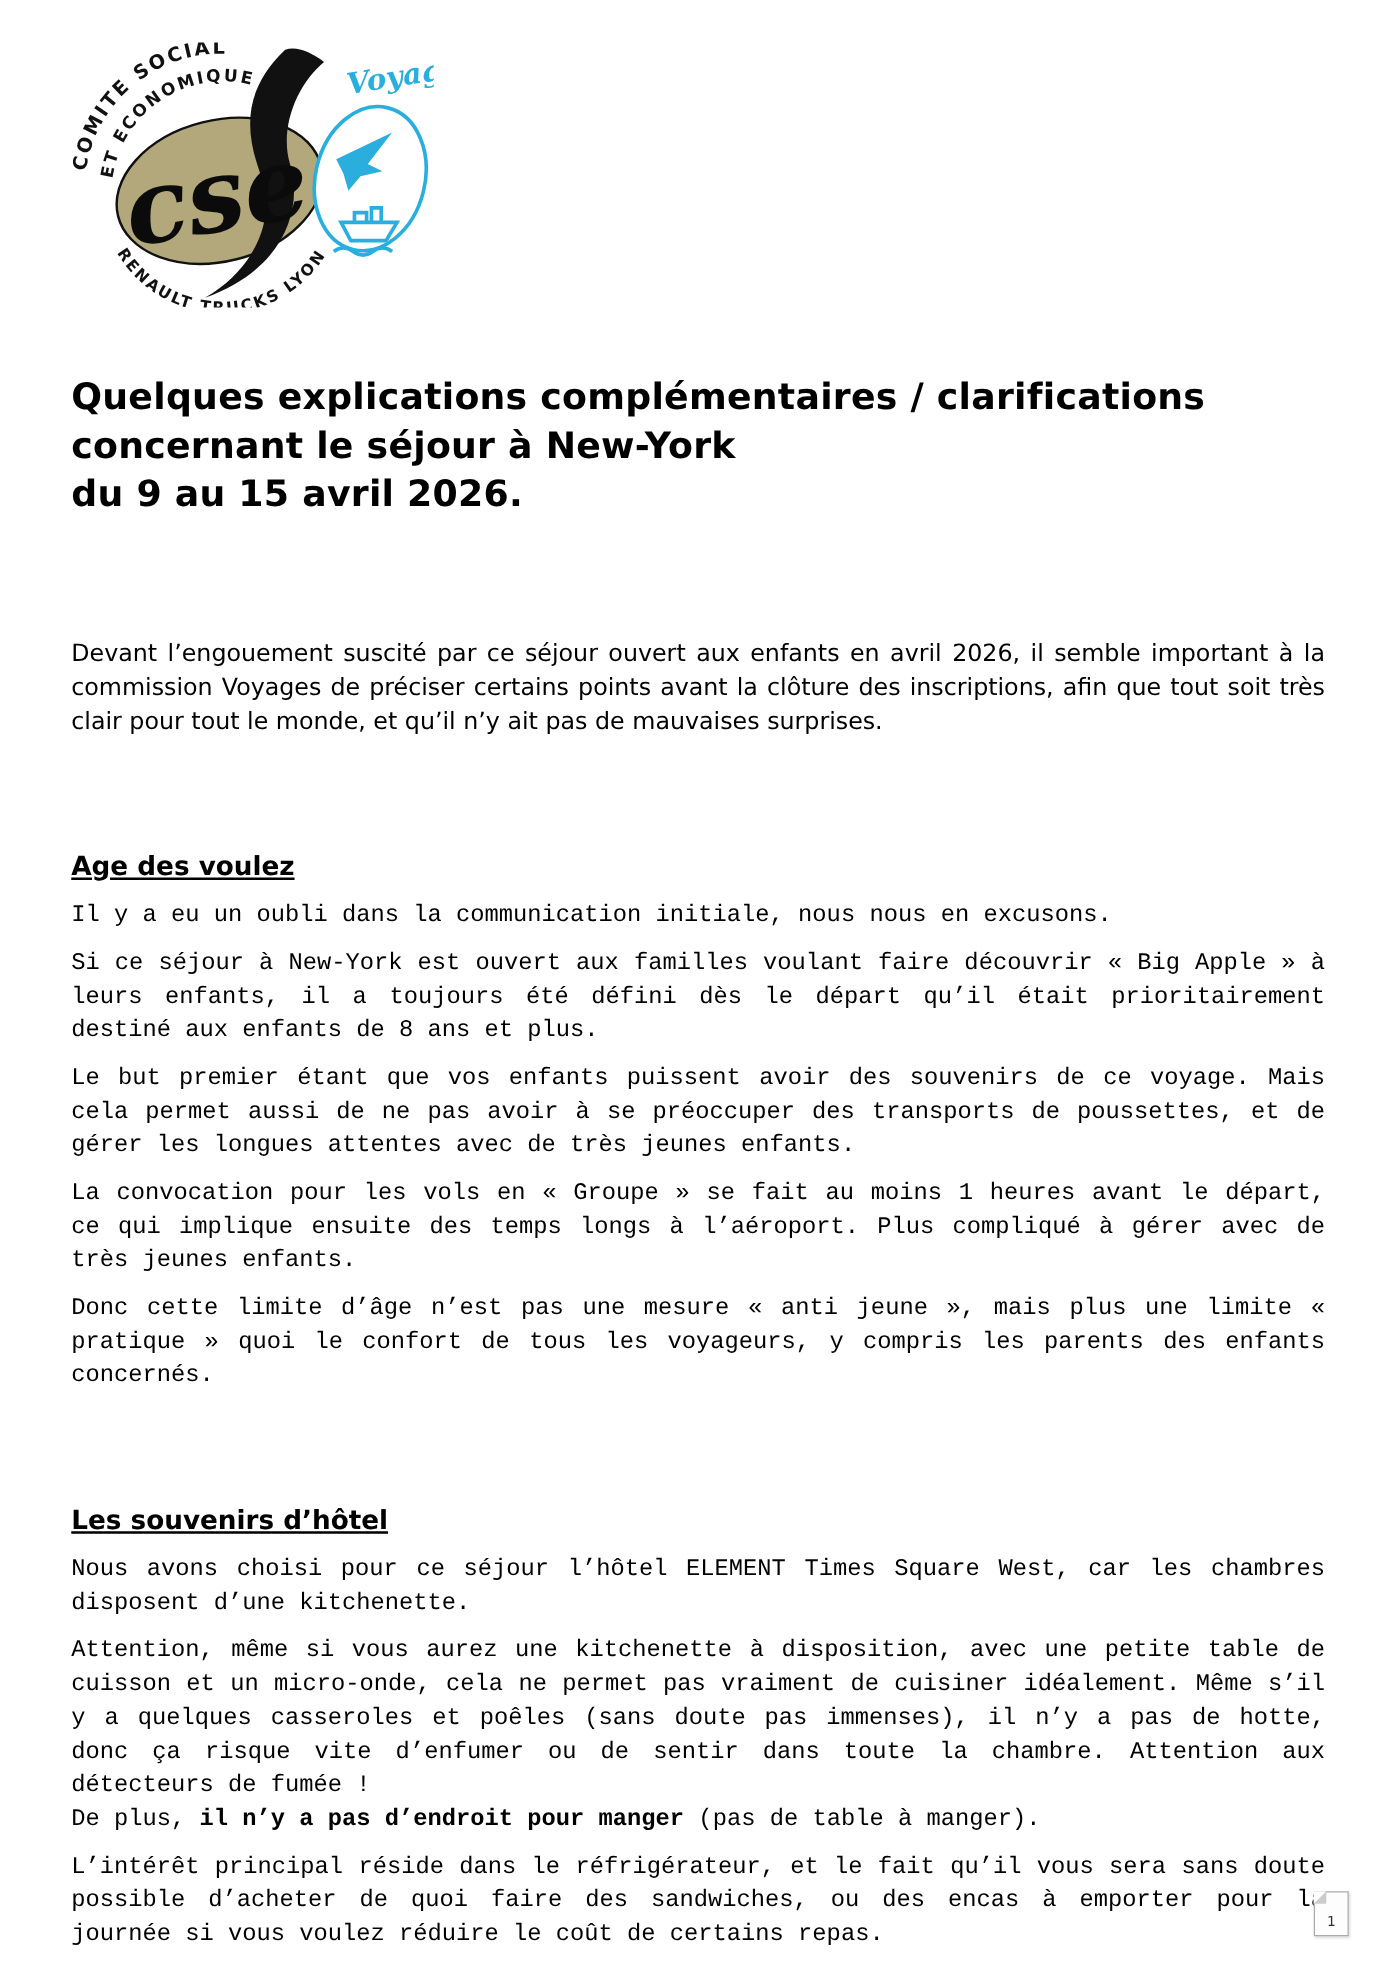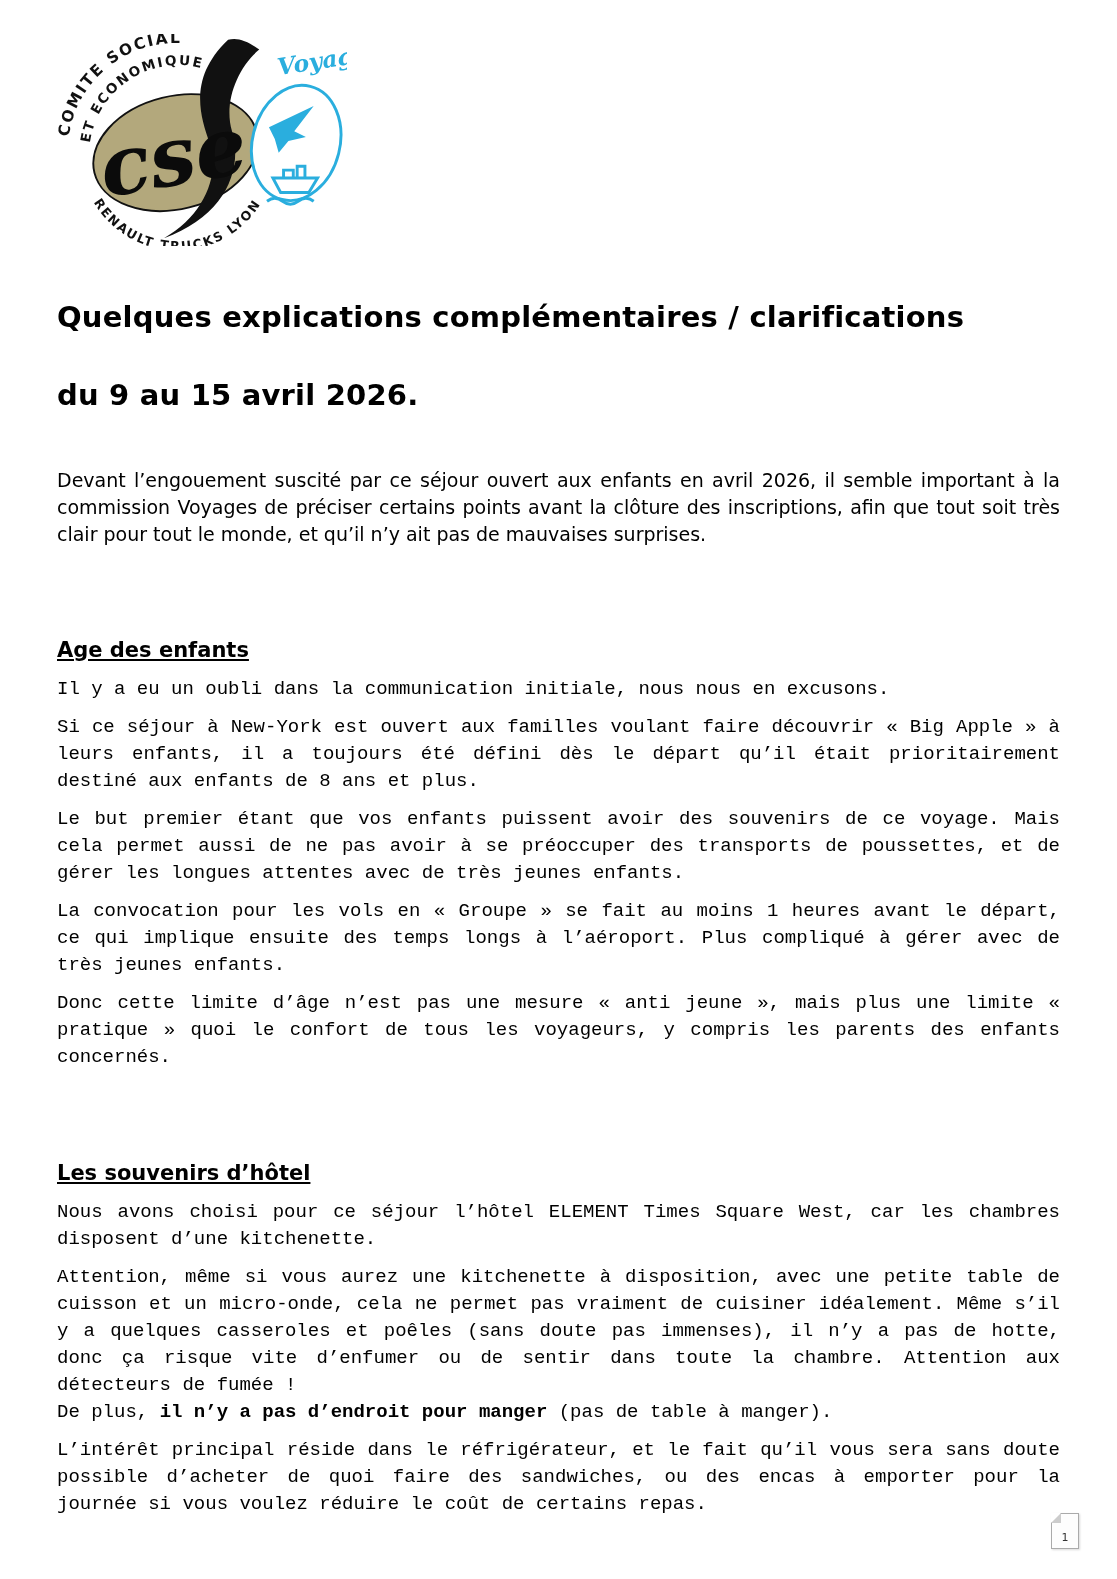--- a/index.html
+++ b/index.html
@@ -31,21 +31,21 @@
     font-family: "DejaVu Sans", "Liberation Sans", sans-serif;
   }
   .doc-title {
     margin: 52px 0 0 0;
     font-size: 29px;
     line-height: 1.34;
     font-weight: bold;
     letter-spacing: 0.2px;
   }
   .intro {
-    margin: 52px 0 0 0;
+    margin: 95px 0 0 0;
     font-size: 19px;
     line-height: 27px;
     text-align: justify;
   }
   .doc-section {
     margin-top: 90px;
   }
   .section-heading {
     font-size: 21px;
     font-weight: bold;
@@ -137,29 +137,29 @@
       </text>
 
       <text x="50" y="156" font-size="84" font-style="italic" font-weight="bold" font-family="'DejaVu Serif', serif" fill="#0b0b0b" transform="rotate(-10 120 130)">cse</text>
 
       <text x="234" y="40" font-size="24" font-style="italic" font-weight="bold" font-family="'DejaVu Serif', serif" fill="#2aaede" transform="rotate(-9 250 40)">Voyages</text>
     </svg>
   </div>
 
   <h1 class="doc-title">
     <span>Quelques explications complémentaires / clarifications</span><br>
-    <br>
+    <span>concernant le séjour à New-York</span><br>
     <span>du 9 au 15 avril 2026.</span>
   </h1>
 
   <p class="intro">Devant l’engouement suscité par ce séjour ouvert aux enfants en avril 2026, il semble important à la commission Voyages de préciser certains points avant la clôture des inscriptions, afin que tout soit très clair pour tout le monde, et qu’il n’y ait pas de mauvaises surprises.</p>
 
   <main id="sections">
       <section class="doc-section">
-        <h2 class="section-heading">Age des enfants</h2>
+        <h2 class="section-heading">Age des voulez</h2>
         <p class="body-para"><span>Il y a eu un oubli dans la communication initiale, nous nous en excusons.</span></p>
         <p class="body-para"><span>Si ce séjour à New-York est ouvert aux familles voulant faire découvrir « Big Apple » à leurs enfants, il a toujours été défini dès le départ qu’il était prioritairement destiné aux enfants de 8 ans et plus.</span></p>
         <p class="body-para"><span>Le but premier étant que vos enfants puissent avoir des souvenirs de ce voyage. Mais cela permet aussi de ne pas avoir à se préoccuper des transports de poussettes, et de gérer les longues attentes avec de très jeunes enfants.</span></p>
         <p class="body-para"><span>La convocation pour les vols en « Groupe » se fait au moins 1 heures avant le départ, ce qui implique ensuite des temps longs à l’aéroport. Plus compliqué à gérer avec de très jeunes enfants.</span></p>
         <p class="body-para"><span>Donc cette limite d’âge n’est pas une mesure « anti jeune », mais plus une limite « pratique » quoi le confort de tous les voyageurs, y compris les parents des enfants concernés.</span></p>
       </section>
       <section class="doc-section">
         <h2 class="section-heading">Les souvenirs d’hôtel</h2>
         <p class="body-para"><span>Nous avons choisi pour ce séjour l’hôtel ELEMENT Times Square West, car les chambres disposent d’une kitchenette.</span></p>
         <p class="body-para"><span>Attention, même si vous aurez une kitchenette à disposition, avec une petite table de cuisson et un micro-onde, cela ne permet pas vraiment de cuisiner idéalement. Même s’il y a quelques casseroles et poêles (sans doute pas immenses), il n’y a pas de hotte, donc ça risque vite d’enfumer ou de sentir dans toute la chambre. Attention aux détecteurs de fumée !</span><br><span>De plus, </span><span class="bold">il n’y a pas d’endroit pour manger</span><span> (pas de table à manger).</span></p>

